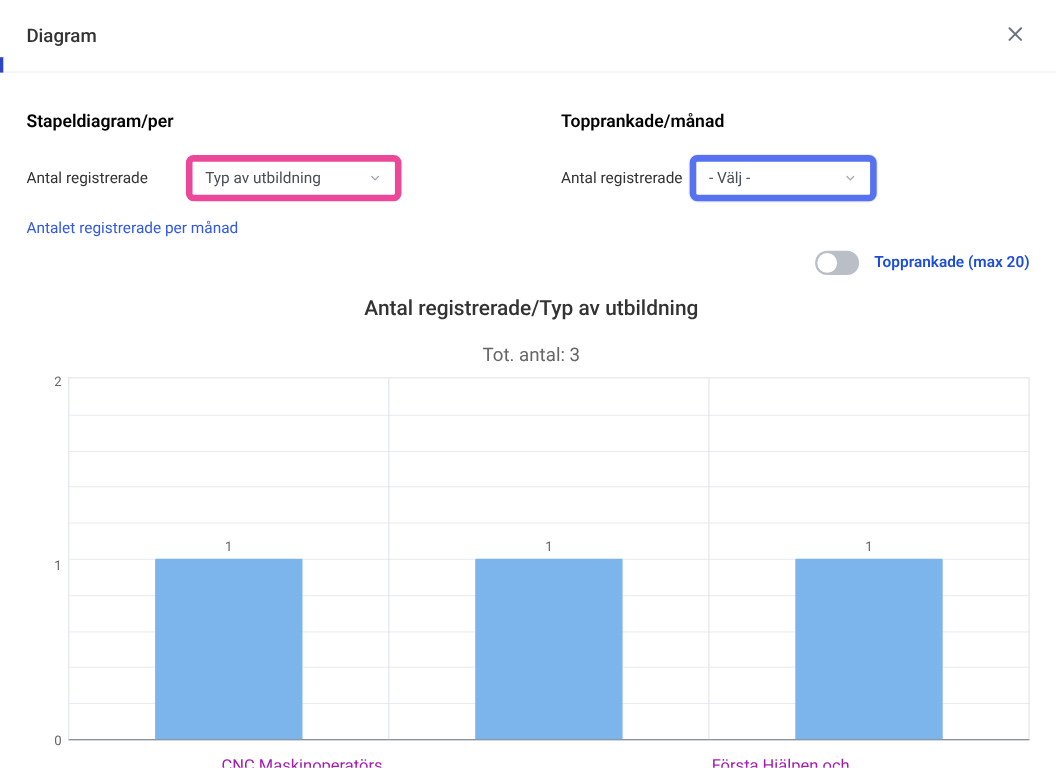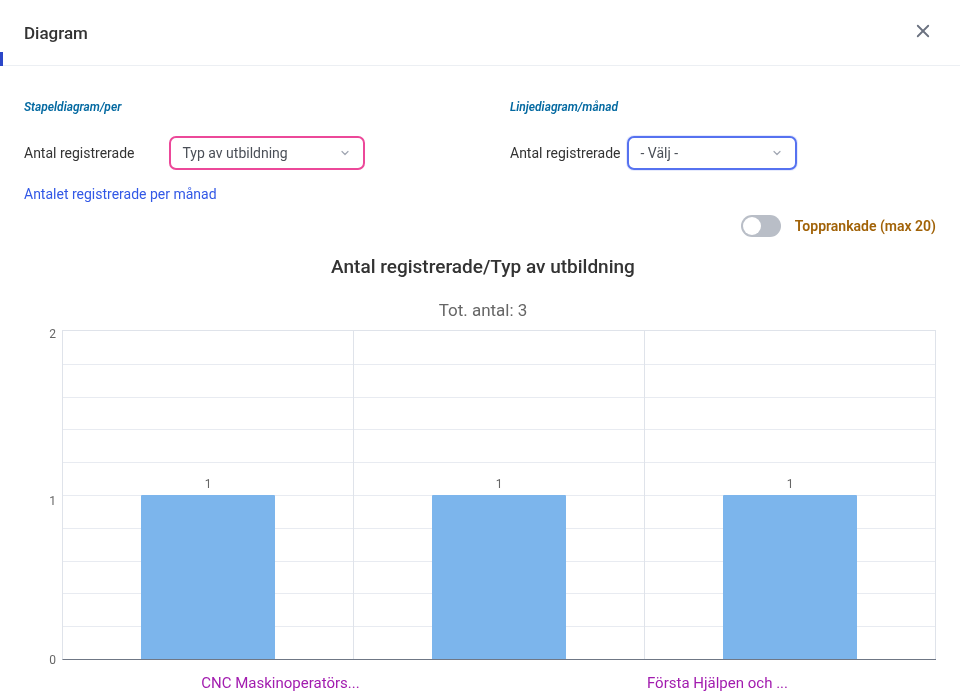--- a/index.html
+++ b/index.html
@@ -36,37 +36,36 @@
     .body {
       padding: 34px 24px 0 24px;
     }
     .controls-row {
       display: flex;
       gap: 60px;
       margin-bottom: 10px;
     }
     .control-col { flex: 1; }
     .control-heading {
-      font-size: 12px; font-weight: 600; color:#0369a1;
+      font-size: 16px; font-weight: 600; color:#000000;
       margin-bottom: 22px;
-      font-style: italic;
     }
     .control-line {
       display: flex;
       align-items: center;
       gap: 34px;
       margin-bottom: 14px;
     }
     .control-label { font-size: 14px; color:#333; white-space: nowrap; }
     .control-label.tight { margin-right: -28px; }
     .select {
       display: inline-flex;
       align-items: center;
       justify-content: space-between;
-      border: 2px solid #ec4899;
+      border: 6px solid #ec4899;
       border-radius: 7px;
       padding: 7px 12px;
       width: 196px;
       font-size: 14px;
       color: #4a4f57;
       cursor: pointer;
       background:#fff;
     }
     .select.focused {
       border-color: #5672f0;
@@ -83,21 +82,21 @@
       gap: 14px; margin-top: 12px; margin-bottom: 18px;
     }
     .switch {
       width: 40px; height: 22px; border-radius: 11px; background:#b9bec7;
       position: relative; cursor: pointer;
     }
     .switch-knob {
       position: absolute; left: 2px; top: 2px; width: 18px; height: 18px;
       background:#fff; border-radius: 50%;
     }
-    .toggle-label { font-size: 14px; font-weight:600; color:#a16207; }
+    .toggle-label { font-size: 14px; font-weight:600; color:#1d4ed8; }
 
     .chart-wrap { margin-top: 0; padding: 0 0 0 6px;}
     .chart-title {
       text-align: center; font-size: 19px; font-weight: 500; color:#333;
       margin-bottom: 22px;
     }
     .chart-subtitle {
       text-align: center; font-size: 17px; color:#666; margin-bottom: 10px;
     }
 
@@ -183,21 +182,21 @@
         <div class="select">
           <span>Typ av utbildning</span>
           <svg class="chev" viewBox="0 0 24 24" fill="none" stroke="currentColor" stroke-width="2.4" stroke-linecap="round" stroke-linejoin="round">
               <polyline points="6 9 12 15 18 9"></polyline>
             </svg>
         </div>
       </div>
       <a href="#" class="link">Antalet registrerade per månad</a>
     </div>
     <div class="control-col">
-      <div class="control-heading">Linjediagram/månad</div>
+      <div class="control-heading">Topprankade/månad</div>
       <div class="control-line">
         <span class="control-label tight">Antal registrerade</span>
         <div class="select focused">
           <span>- Välj -</span>
           <svg class="chev" viewBox="0 0 24 24" fill="none" stroke="currentColor" stroke-width="2.4" stroke-linecap="round" stroke-linejoin="round">
               <polyline points="6 9 12 15 18 9"></polyline>
             </svg>
         </div>
       </div>
     </div>

